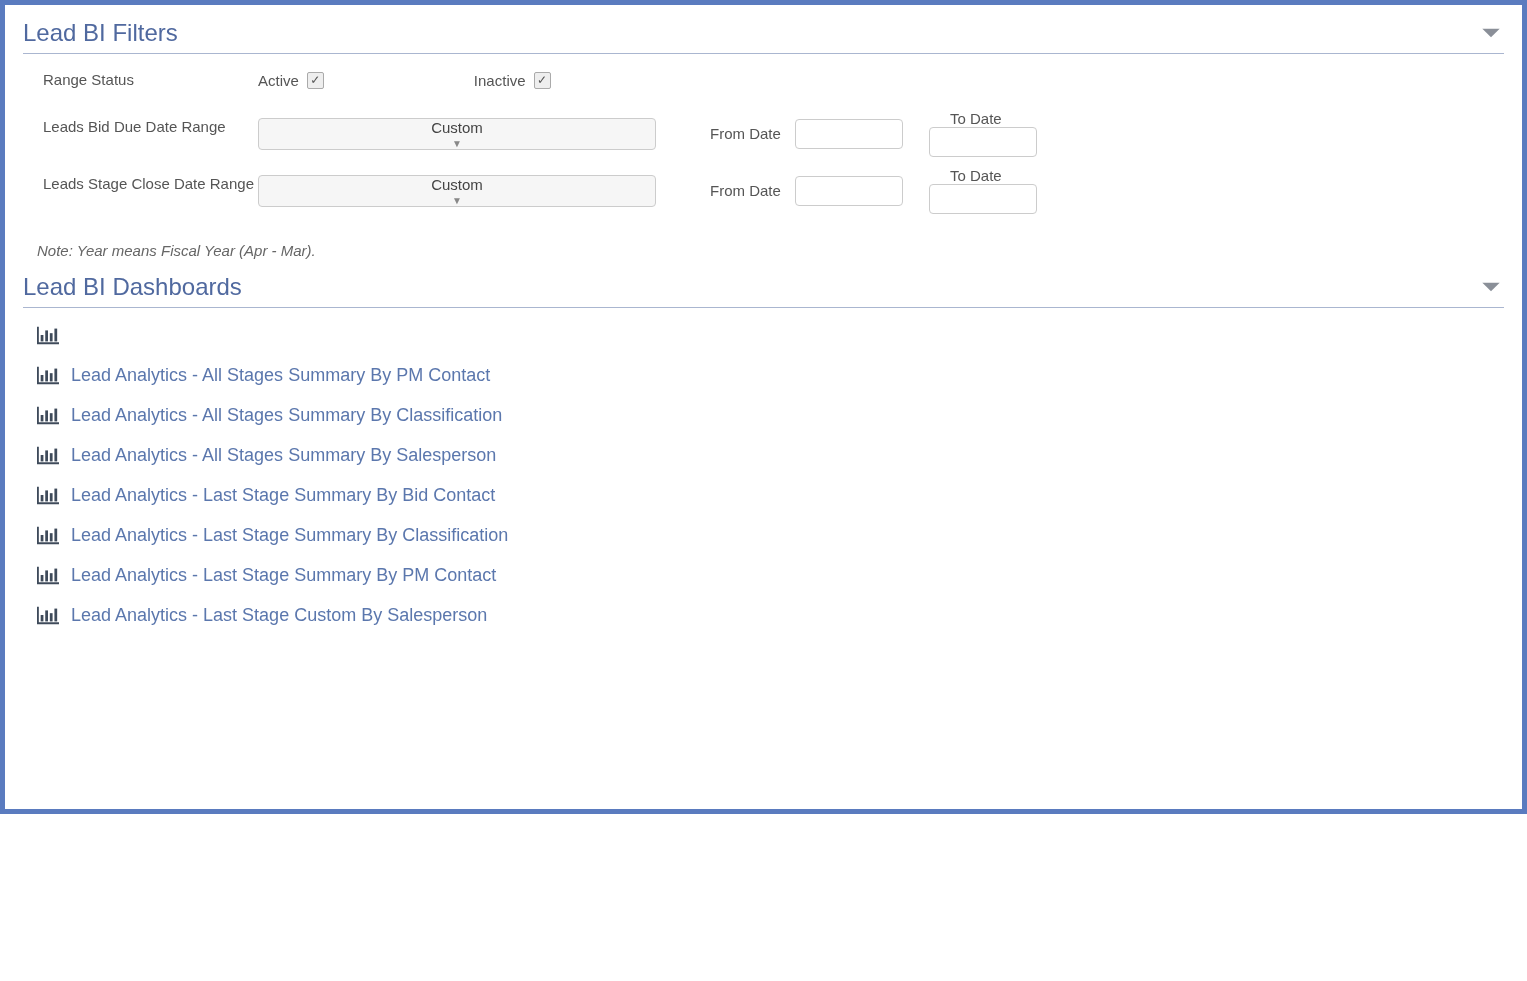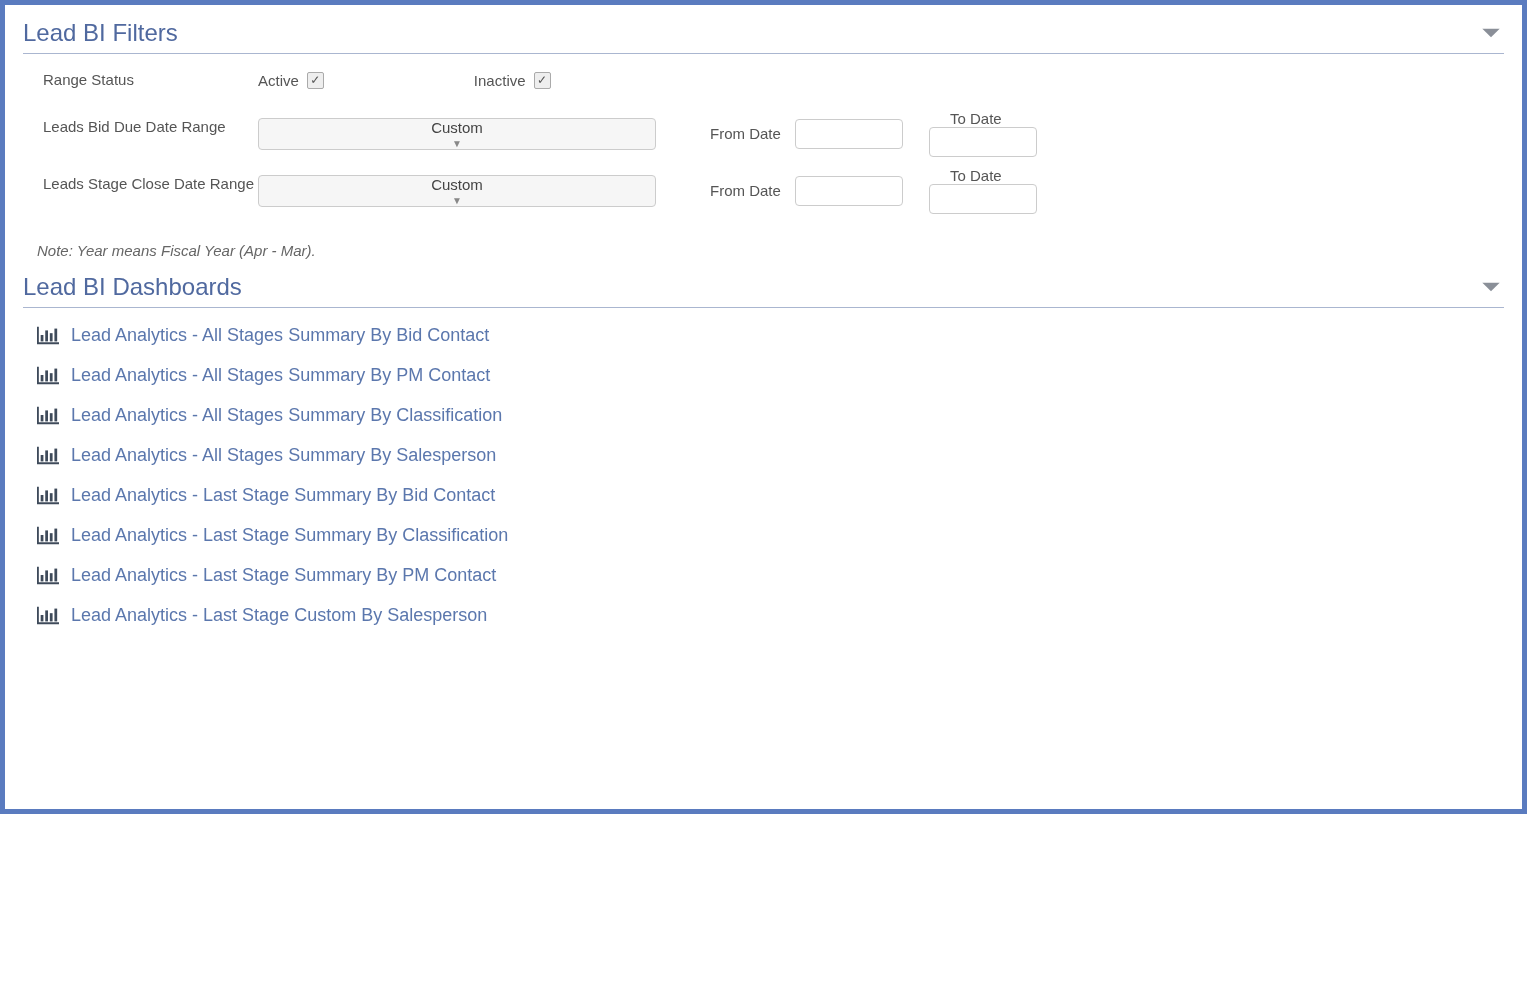--- a/index.html
+++ b/index.html
@@ -231,21 +231,20 @@
   <div class="dash-item">
         <span class="dash-icon">
           <svg viewBox="0 0 28 24" fill="none" stroke="currentColor" stroke-width="2">
             <path d="M3 3 L3 21 L26 21"></path>
             <rect x="6" y="12" width="3" height="7" fill="currentColor" stroke="none"></rect>
             <rect x="11" y="7" width="3" height="12" fill="currentColor" stroke="none"></rect>
             <rect x="16" y="10" width="3" height="9" fill="currentColor" stroke="none"></rect>
             <rect x="21" y="5" width="3" height="14" fill="currentColor" stroke="none"></rect>
           </svg>
         </span>
-        <span class="dash-link">Lead Analytics - All Stages Summary By Bid Contact</span>
       </div>
       <div class="dash-item">
         <span class="dash-icon">
           <svg viewBox="0 0 28 24" fill="none" stroke="currentColor" stroke-width="2">
             <path d="M3 3 L3 21 L26 21"></path>
             <rect x="6" y="12" width="3" height="7" fill="currentColor" stroke="none"></rect>
             <rect x="11" y="7" width="3" height="12" fill="currentColor" stroke="none"></rect>
             <rect x="16" y="10" width="3" height="9" fill="currentColor" stroke="none"></rect>
             <rect x="21" y="5" width="3" height="14" fill="currentColor" stroke="none"></rect>
           </svg>

